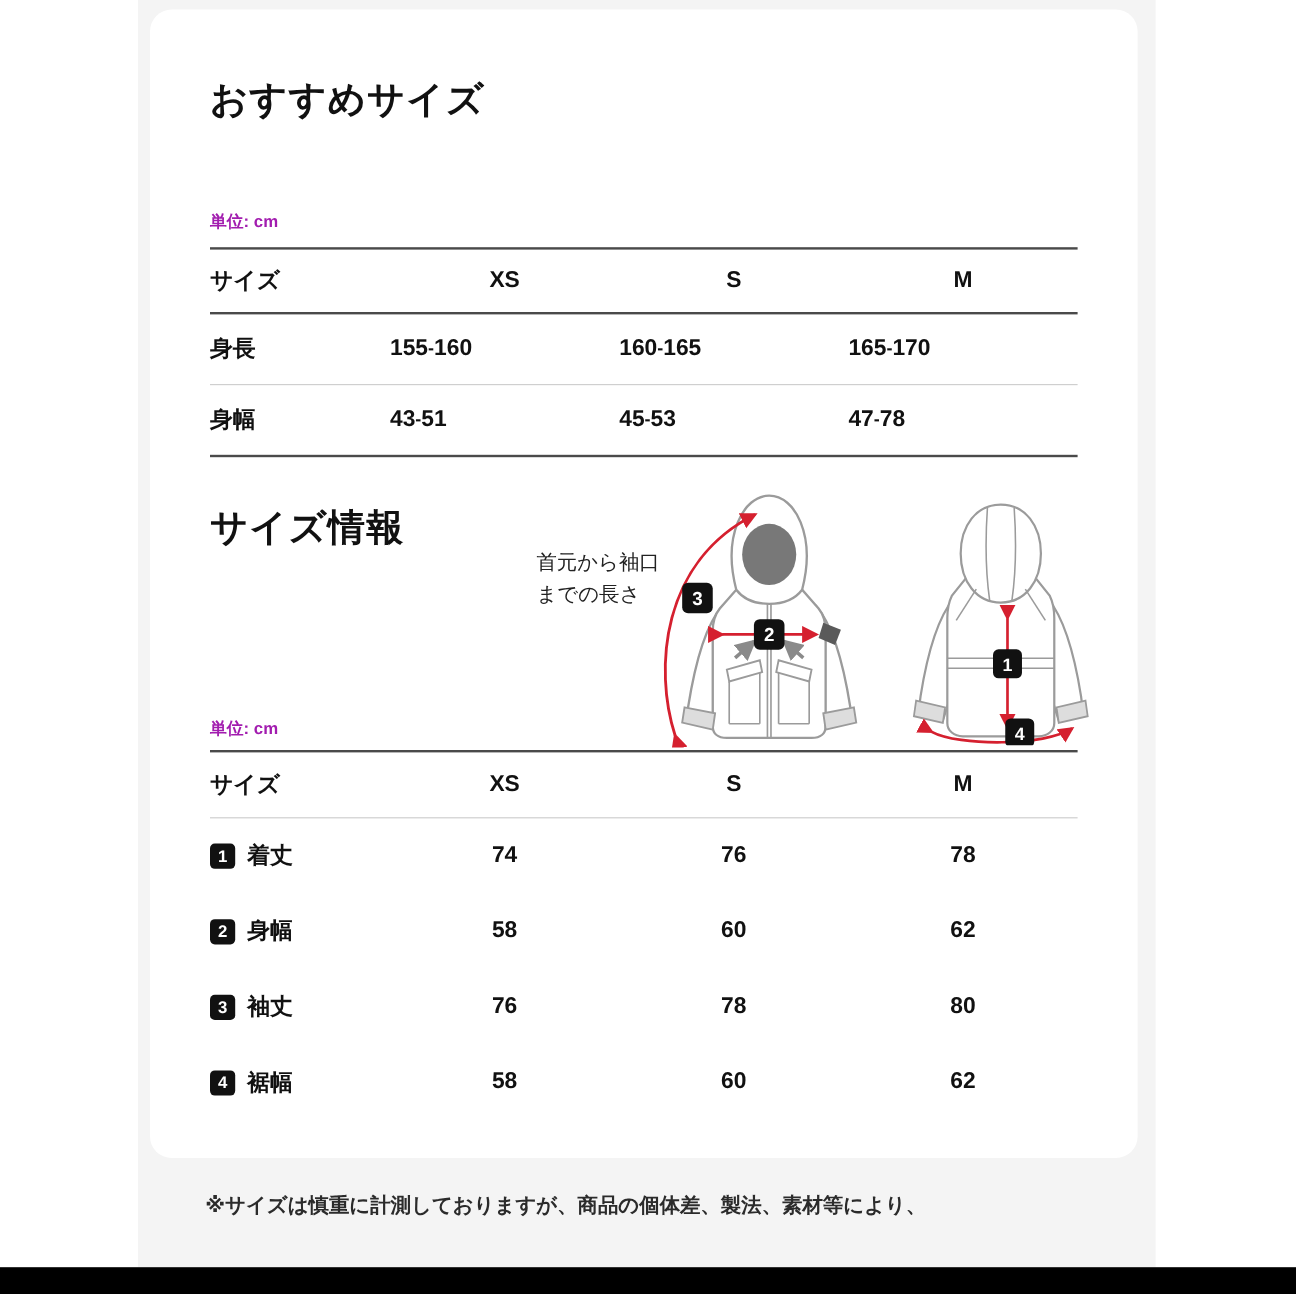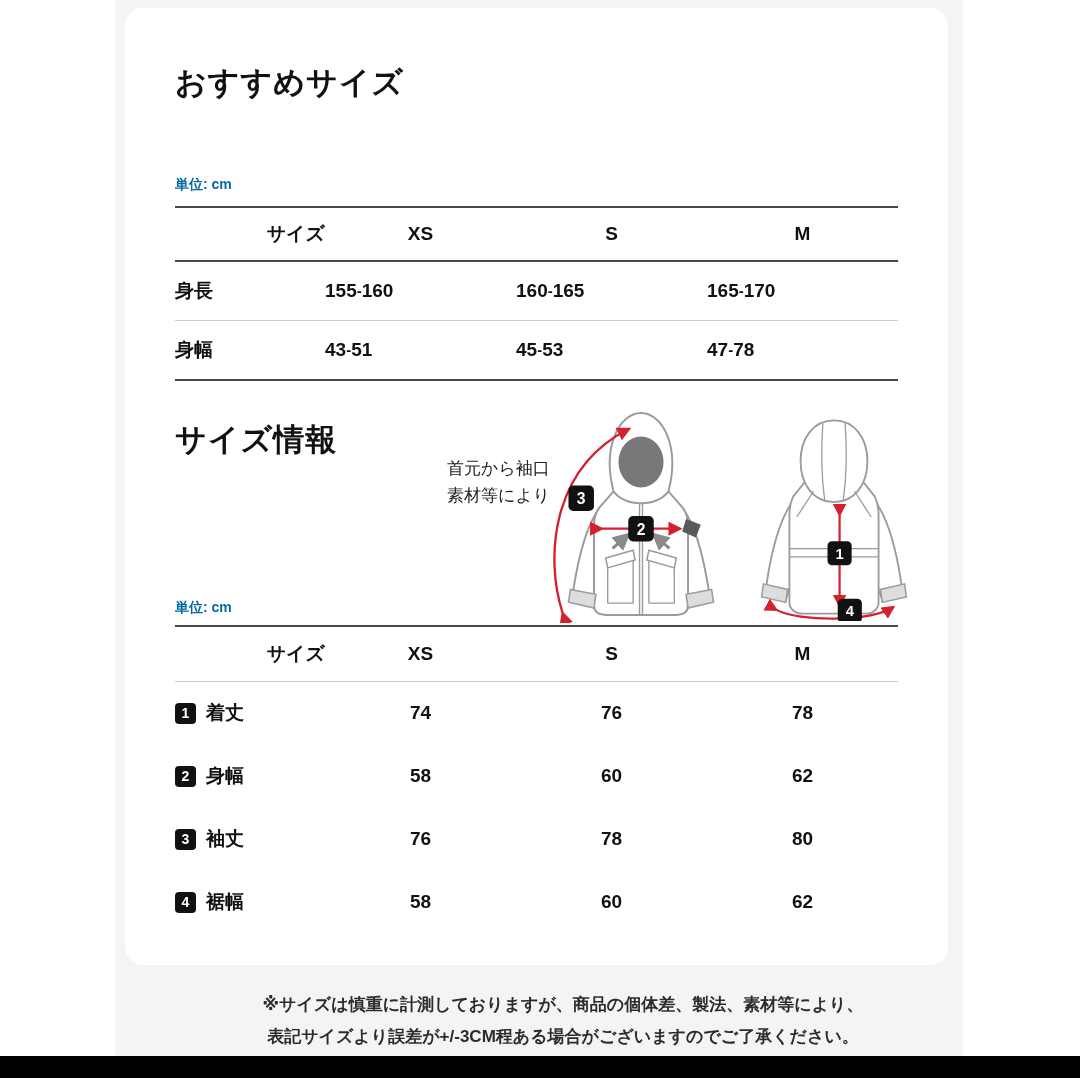--- a/index.html
+++ b/index.html
@@ -27,26 +27,26 @@
   
   .card-header { display:flex; align-items:flex-start; height:100px;flex-direction:column; }
   .page-title { font-size:31px; font-weight:700; letter-spacing:1px; margin-top:8px; color:#111; }
   .model-box { display:flex; gap:13px; }
   .model-photo { width:86px; height:86px; flex:0 0 86px; overflow:hidden; }
   .model-text { padding-top:2px; }
   .model-name { font-size:17px; font-weight:700; margin-bottom:7px; color:#111; }
   .model-stat { font-size:14.5px; line-height:22px; color:#222; }
 
   
-  .unit-label { font-size:14px; font-weight:700; color:#0369a1; }
+  .unit-label { font-size:14px; font-weight:700; color:#a21caf; }
   .unit-1 { margin-top:22px; margin-bottom:12px; }
 
   
   .grid-row { display:grid; grid-template-columns:150px 1fr 1fr 1fr; align-items:center; }
-  .cell-l { text-align:right; }
+  .cell-l { text-align:left; }
   .cell-c { text-align:center; }
   .tbl { width:100%; }
   .tbl-1 { border-top:2px solid #4a4a4a; border-bottom:2px solid #4a4a4a; }
   .tbl-1 .tbl-head { border-bottom:2px solid #4a4a4a; padding:13px 0; }
   .tbl-head span { font-size:19px; font-weight:700; color:#111; }
   .tbl-1 .data-row { padding:16px 0; }
   .tbl-1 .data-row + .data-row { border-top:1px solid #cfcfcf; }
   .row-label { font-size:19px; font-weight:700; color:#111; }
   .range-stack { display:flex; flex-direction:row; line-height:20px; }
   .range-stack .num { font-size:19px; font-weight:700; color:#111; }
@@ -131,21 +131,21 @@
           <span class="dash">-</span>
           <span class="num">78</span>
         </span>
       </div>
     </div>
 
     <div class="diagram-area">
       <h2 class="section-title">サイズ情報</h2>
       <div class="diagram-note">
         <div>首元から袖口</div>
-        <div>素材等により</div>
+        <div>までの長さ</div>
       </div>
 
       <svg class="svg-front" width="196" height="220" viewBox="0 0 200 224">
         <defs>
           <marker id="ra" markerWidth="8" markerHeight="8" refX="5" refY="3" orient="auto">
             <path d="M0,0 L6,3 L0,6 Z" fill="#d5202f"></path>
           </marker>
           <marker id="ga" markerWidth="8" markerHeight="8" refX="5" refY="3" orient="auto">
             <path d="M0,0 L6,3 L0,6 Z" fill="#8a8a8a"></path>
           </marker>
@@ -257,19 +257,18 @@
           <span class="badge">4</span>
           <span class="row-label">裾幅</span>
         </span>
         <span class="cell-c num-cell">58</span>
         <span class="cell-c num-cell">60</span>
         <span class="cell-c num-cell">62</span>
       </div>
     </div>
   </div>
 
-  <div class="footnote" style="position:absolute; left:4px; top:965px; width:100%;text-align:center;">
+  <div class="footnote" style="position:absolute; left:16px; top:965px; width:100%;">
     <p>※サイズは慎重に計測しておりますが、商品の個体差、製法、素材等により、</p>
-    <p>表記サイズより誤差が+/-3CM程ある場合がございますのでご了承ください。</p>
   </div>
 </div>
 
 <div class="bottom-bar"></div>
 
 </body></html>

